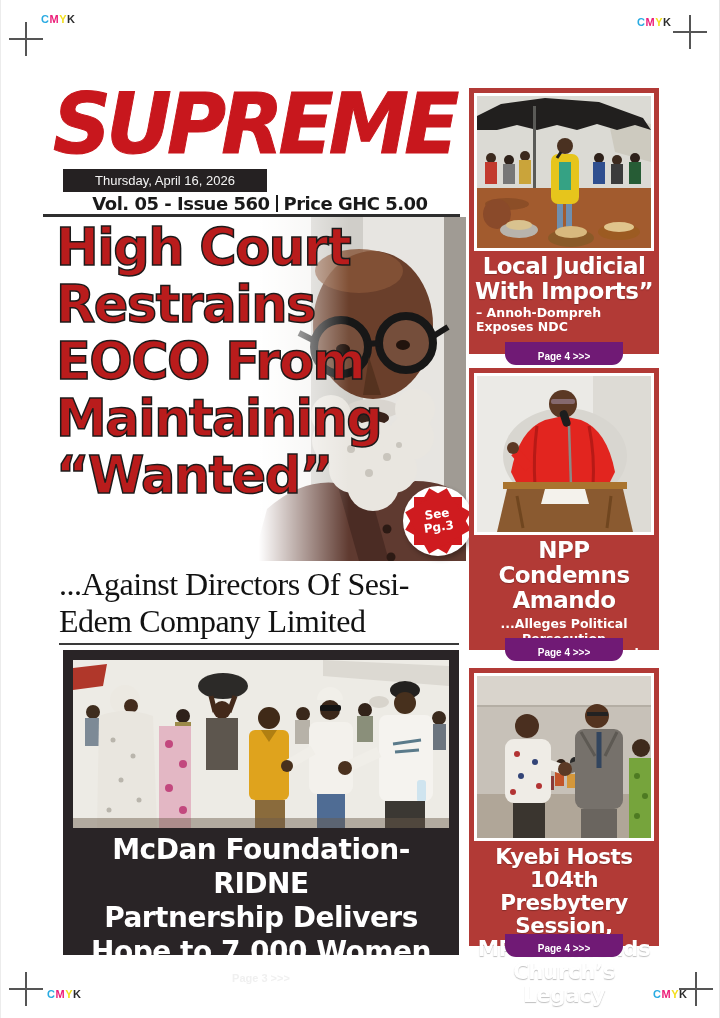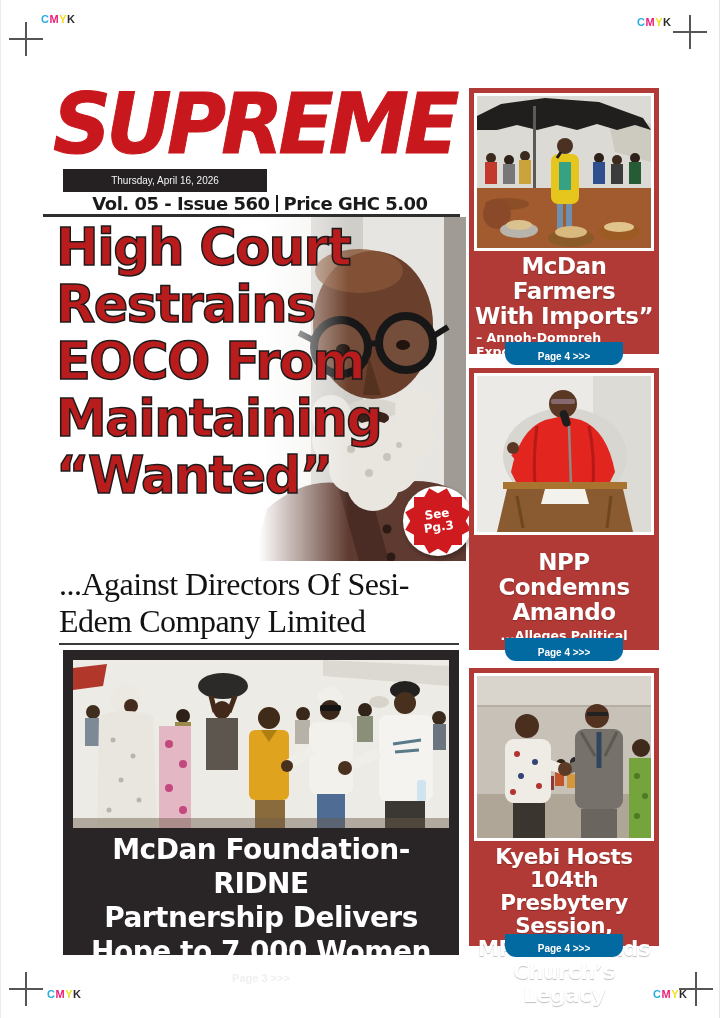--- a/index.html
+++ b/index.html
@@ -13,21 +13,21 @@
   .cmyk .c { color:#2aabe2; } .cmyk .m { color:#ec1e79; }
   .cmyk .y { color:#f3df1c; } .cmyk .k { color:#2b2b2b; }
 
   
   .supreme { position:absolute; left:52px; top:82px; font-family:"DejaVu Sans", sans-serif;
              font-style:italic; font-weight:bold; font-size:84px; line-height:1;
              letter-spacing:-5px; color:#c8171d; transform:scaleX(.96); transform-origin:left top;
              -webkit-text-stroke:1px #c8171d; }
   .datebar { position:absolute; left:62px; top:169px; width:204px; height:23px; background:#252122;
              display:flex; align-items:center; justify-content:center; }
-  .datebar span { color:#f4f4f4; font-size:10px; }
+  .datebar span { color:#f4f4f4; font-size:13px; }
   .newspaper { position:absolute; left:256px; top:156px; width:202px; text-align:right;
                font-family:"Liberation Serif", serif; font-weight:bold; font-size:30px;
                letter-spacing:.5px; color:#131313; }
   .volline { position:absolute; left:58px; top:193px; width:402px; display:flex;
              align-items:center; justify-content:center; font-size:18px; font-weight:bold;
              color:#1a1a1a; font-family:"DejaVu Sans", sans-serif; letter-spacing:-0.5px; }
   .volline .div { width:2px; height:17px; background:#1a1a1a; margin:0 6px; }
   .rule1 { position:absolute; left:42px; top:214px; width:417px; height:3px; background:#2e2e2e; }
   .rule2 { position:absolute; left:58px; top:643px; width:400px; height:2px; background:#3a3a3a; }
 
@@ -62,29 +62,29 @@
   .bottom-ref { margin-top:3px; text-align:center; color:#f0f0f0; font-weight:bold; font-size:11px; }
 
   
   .card { position:absolute; left:468px; width:190px; background:#b23a36; padding:5px; }
   .card .photo { border:3px solid #ffffff; width:180px; }
   .card .photo svg { width:100%; height:100%; display:block; }
   .card-head { text-align:center; color:#fff; font-family:"DejaVu Sans", sans-serif; font-weight:bold;
                letter-spacing:-0.5px; text-shadow:0 1px 1px rgba(0,0,0,.25); }
   .card-sub { color:#fff; font-weight:bold; font-family:"DejaVu Sans", sans-serif; }
   .tab { position:absolute; bottom:-11px; left:50%; transform:translateX(-50%);
-         width:118px; height:23px; background:#0369a1; border-radius:0 0 11px 11px;
+         width:118px; height:23px; background:#701a75; border-radius:0 0 11px 11px;
          display:flex; align-items:flex-end; justify-content:center; padding-bottom:3px;
          color:#fff; font-size:10px; font-weight:bold; }
   #card1 { top:88px;  height:266px; }
   #card2 { top:368px; height:282px; }
   #card3 { top:668px; height:278px; }
   #card1 .photo { height:158px; } #card2 .photo { height:162px; } #card3 .photo { height:168px; }
   #card1 .card-head { font-size:23px; line-height:25px; margin-top:3px; }
-  #card2 .card-head { font-size:23px; line-height:25px; margin-top:15px; }
+  #card2 .card-head { font-size:23px; line-height:25px; margin-top:3px; }
   #card3 .card-head { font-size:21.5px; line-height:23px; margin-top:4px; }
   #card1 .card-sub { font-size:12.5px; line-height:14px; margin-top:2px; padding-left:2px; }
   #card2 .card-sub { font-size:12.5px; line-height:15px; margin-top:3px; text-align:center; }
 </style>
 </head>
 <body>
 
 <div id="page">
 
   <svg class="crop" style="left:8px; top:22px;" viewBox="0 0 34 34">
@@ -320,21 +320,21 @@
         <ellipse cx="20" cy="118" rx="14" ry="15" fill="#8a4a2a"></ellipse>
         <ellipse cx="42" cy="134" rx="19" ry="8" fill="#b8b4ac"></ellipse>
           <ellipse cx="42" cy="129" rx="13" ry="5" fill="#d9c28f"></ellipse>
         <ellipse cx="94" cy="142" rx="23" ry="9" fill="#8a5a28"></ellipse>
           <ellipse cx="94" cy="136" rx="16" ry="6" fill="#d8b97e"></ellipse>
         <ellipse cx="142" cy="136" rx="21" ry="8" fill="#9c5b22"></ellipse>
           <ellipse cx="142" cy="131" rx="15" ry="5" fill="#e0c48c"></ellipse>
       </svg>
     </div>
     <div class="card-head">
-      <div>McDan Farmers</div>
+      <div>Local Judicial</div>
       <div>With Imports”</div>
     </div>
     <div class="card-sub">– Annoh-Dompreh Exposes NDC</div>
     <div class="tab">Page 4 &gt;&gt;&gt;</div>
   </div>
 
   <div class="card" id="card2">
     <div class="photo">
       <svg viewBox="0 0 174 156" preserveAspectRatio="none">
         <rect width="174" height="156" fill="#ebeae6"></rect>

